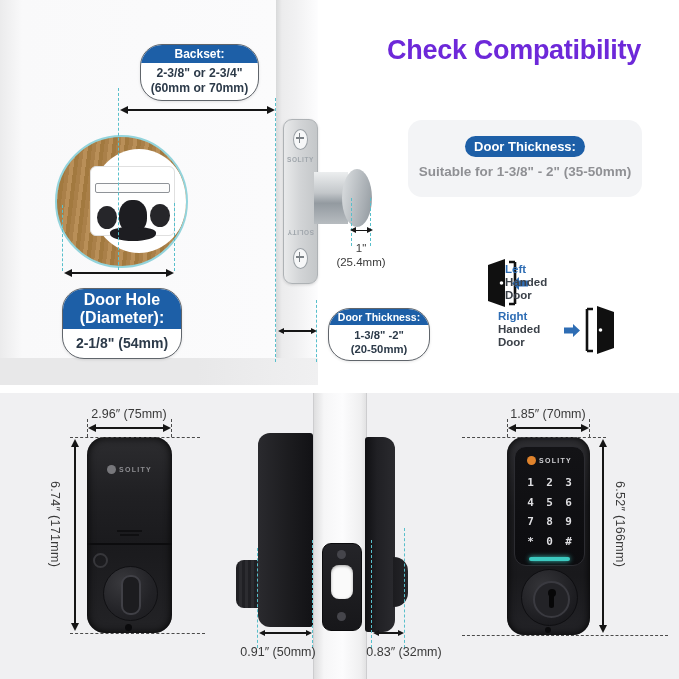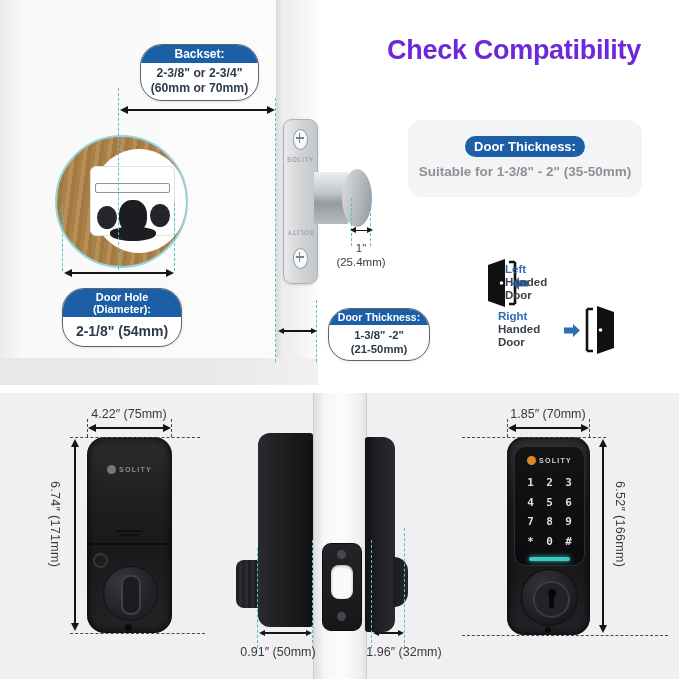--- a/index.html
+++ b/index.html
@@ -109,28 +109,28 @@
     </div>
 
   <div class="badge" style="left:140px;top:44px;width:117px;">
     <div class="hd" style="font-size:12px;">Backset:</div>
     <div class="bd" style="font-size:12.2px;line-height:15px;">
       <div>2-3/8" or 2-3/4"</div>
       <div>(60mm or 70mm)</div>
     </div>
   </div>
   <div class="badge" style="left:62px;top:288px;width:118px;">
-    <div class="hd" style="font-size:11px;">Door Hole (Diameter):</div>
+    <div class="hd" style="font-size:16px;">Door Hole (Diameter):</div>
     <div class="bd" style="font-size:14px;padding:6px 2px 7px;">2-1/8" (54mm)</div>
   </div>
   <div class="badge" style="left:328px;top:308px;width:100px;">
     <div class="hd" style="font-size:10.5px;">Door Thickness:</div>
     <div class="bd" style="font-size:11.3px;line-height:14px;">
       <div>1-3/8" -2"</div>
-      <div>(21-50mm)</div>
+      <div>(20-50mm)</div>
     </div>
   </div>
 
   <div class="lbl" style="left:322px;top:242px;width:78px;font-size:11.5px;line-height:13.5px;">
     <div>1"</div>
       <div>(25.4mm)</div>
   </div>
 
   <div class="abs" style="left:372px;top:34px;width:284px;text-align:center;font-size:27px;line-height:33px;font-weight:700;color:#6d28d9;letter-spacing:-.3px;">
     <div>Check Compatibility</div>
@@ -187,21 +187,21 @@
     <div style="position:absolute;left:0;top:106px;width:100%;height:2px;background:#0c0c0e;"></div>
     <div style="position:absolute;left:6px;top:116px;width:11px;height:11px;border:2px solid #37373b;border-radius:50%;"></div>
     <div style="position:absolute;left:16px;top:129px;width:53px;height:53px;border-radius:50%;border:1px solid #101013;
                 background:radial-gradient(circle at 35% 30%,#39393d,#222226 60%,#1b1b1e);">
       <div style="position:absolute;left:50%;top:8px;transform:translateX(-50%);width:16px;height:36px;border-radius:9px;
                   background:#1c1c1f;border:2px solid #404046;"></div>
     </div>
     <div style="position:absolute;left:38px;top:187px;width:7px;height:7px;border-radius:50%;background:#0a0a0c;"></div>
   </div>
 
-  <div class="lbl" style="left:69px;top:407px;width:120px;">4.22″ (75mm)</div>
+  <div class="lbl" style="left:69px;top:407px;width:120px;">2.96″ (75mm)</div>
   <div class="ah" style="left:88px;top:423.5px;width:83px;">
       <i class="ln"></i>
       <i class="tl"></i>
       <i class="tr"></i>
     </div>
   <div class="dblkv" style="left:87px;top:419px;height:18px;"></div>
   <div class="dblkv" style="left:171px;top:419px;height:18px;"></div>
   <div class="dblkh" style="left:70px;top:437px;width:130px;"></div>
   <div class="dblkh" style="left:70px;top:633px;width:135px;"></div>
   <div class="av" style="left:70.5px;top:439px;height:192px;">
@@ -234,21 +234,21 @@
       <i class="ln"></i>
       <i class="tl"></i>
       <i class="tr"></i>
     </div>
   <div class="ah sm" style="left:373px;top:628.5px;width:31px;">
       <i class="ln"></i>
       <i class="tl"></i>
       <i class="tr"></i>
     </div>
   <div class="lbl" style="left:232px;top:645px;width:92px;">0.91″ (50mm)</div>
-  <div class="lbl" style="left:358px;top:645px;width:92px;">1.96″ (32mm)</div>
+  <div class="lbl" style="left:358px;top:645px;width:92px;">0.83″ (32mm)</div>
 
   <div class="abs" style="left:507px;top:437px;width:83px;height:198px;border-radius:17px;
               background:linear-gradient(180deg,#303034 0%,#1d1d20 35%,#19191c 70%,#232327 100%);
               box-shadow:inset 0 0 8px #000;">
     <div style="position:absolute;left:7px;top:9px;width:69px;height:118px;border-radius:12px;border:1px solid #2c2c31;
                 background:linear-gradient(180deg,#131316,#0c0c0f);">
       <div class="logo" style="top:9px;">
         <span class="dot" style="background:#e0832c;"></span>
         <span class="txt" style="color:#d2d2d5;">SOLITY</span>
       </div>

